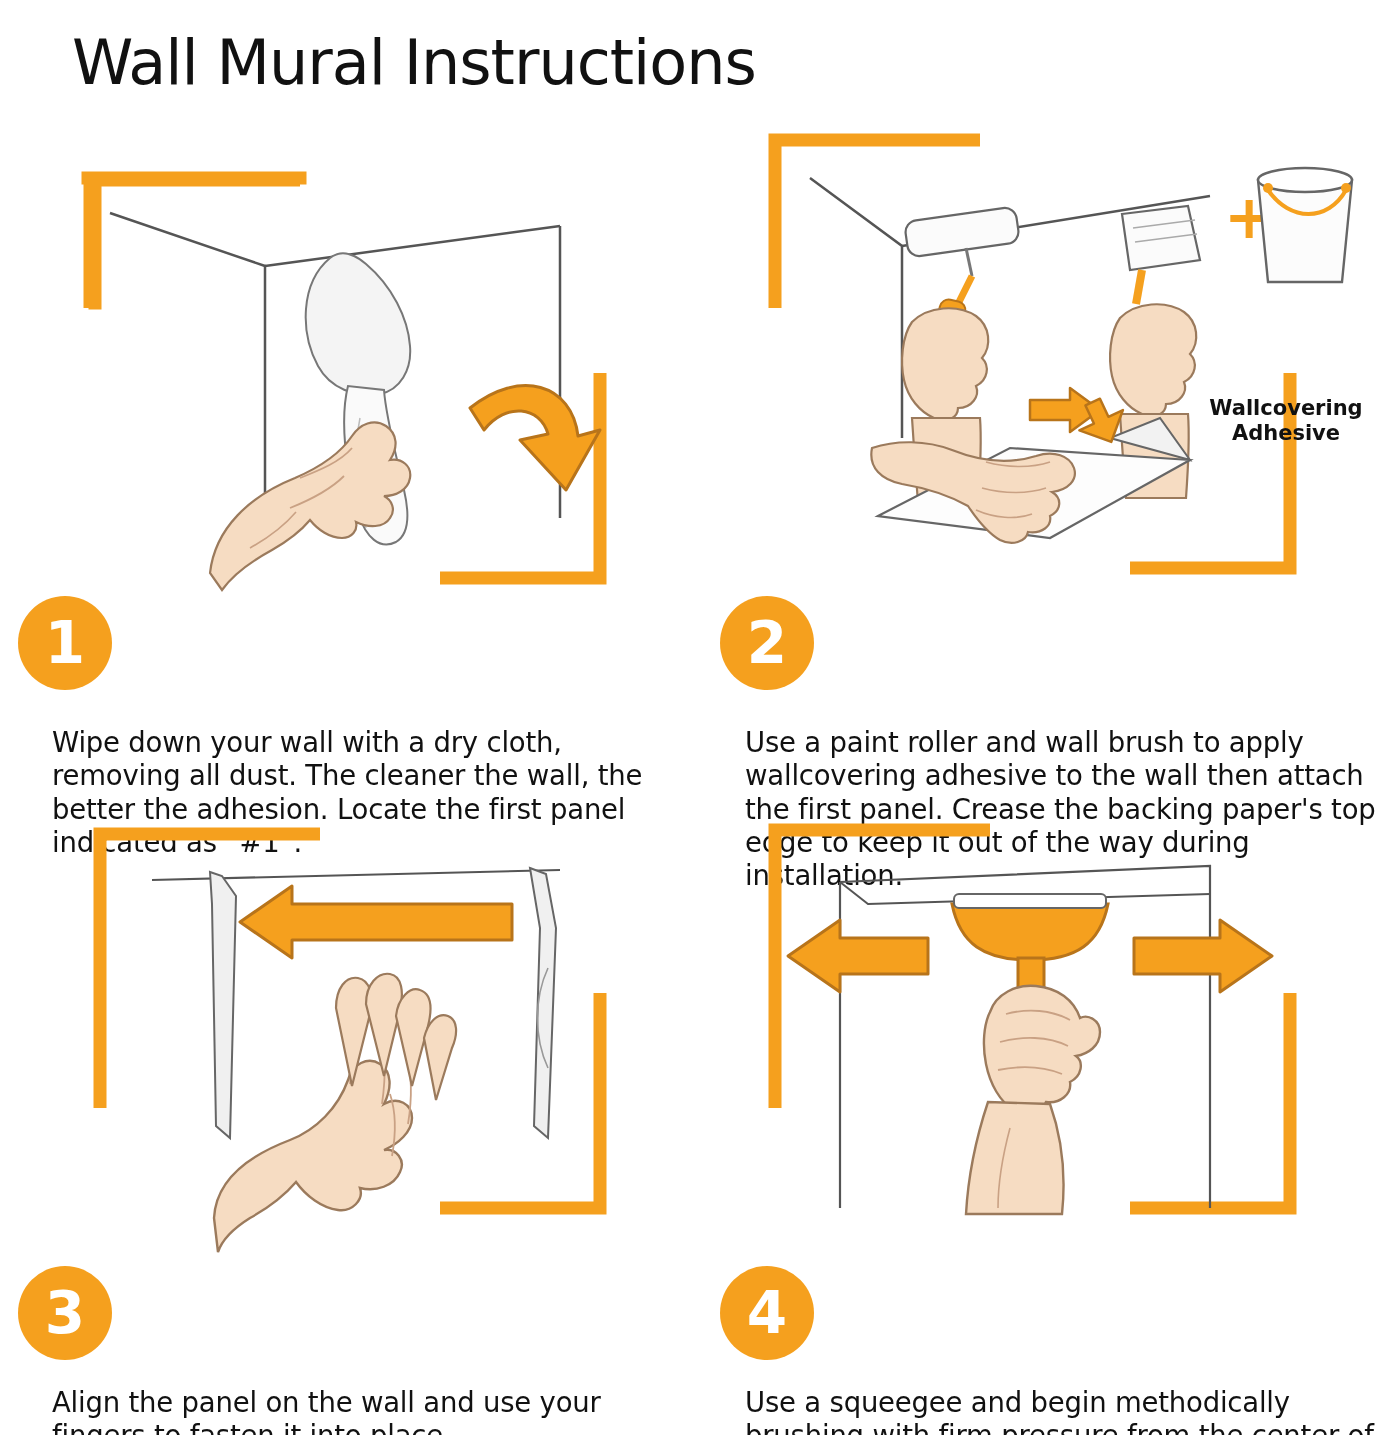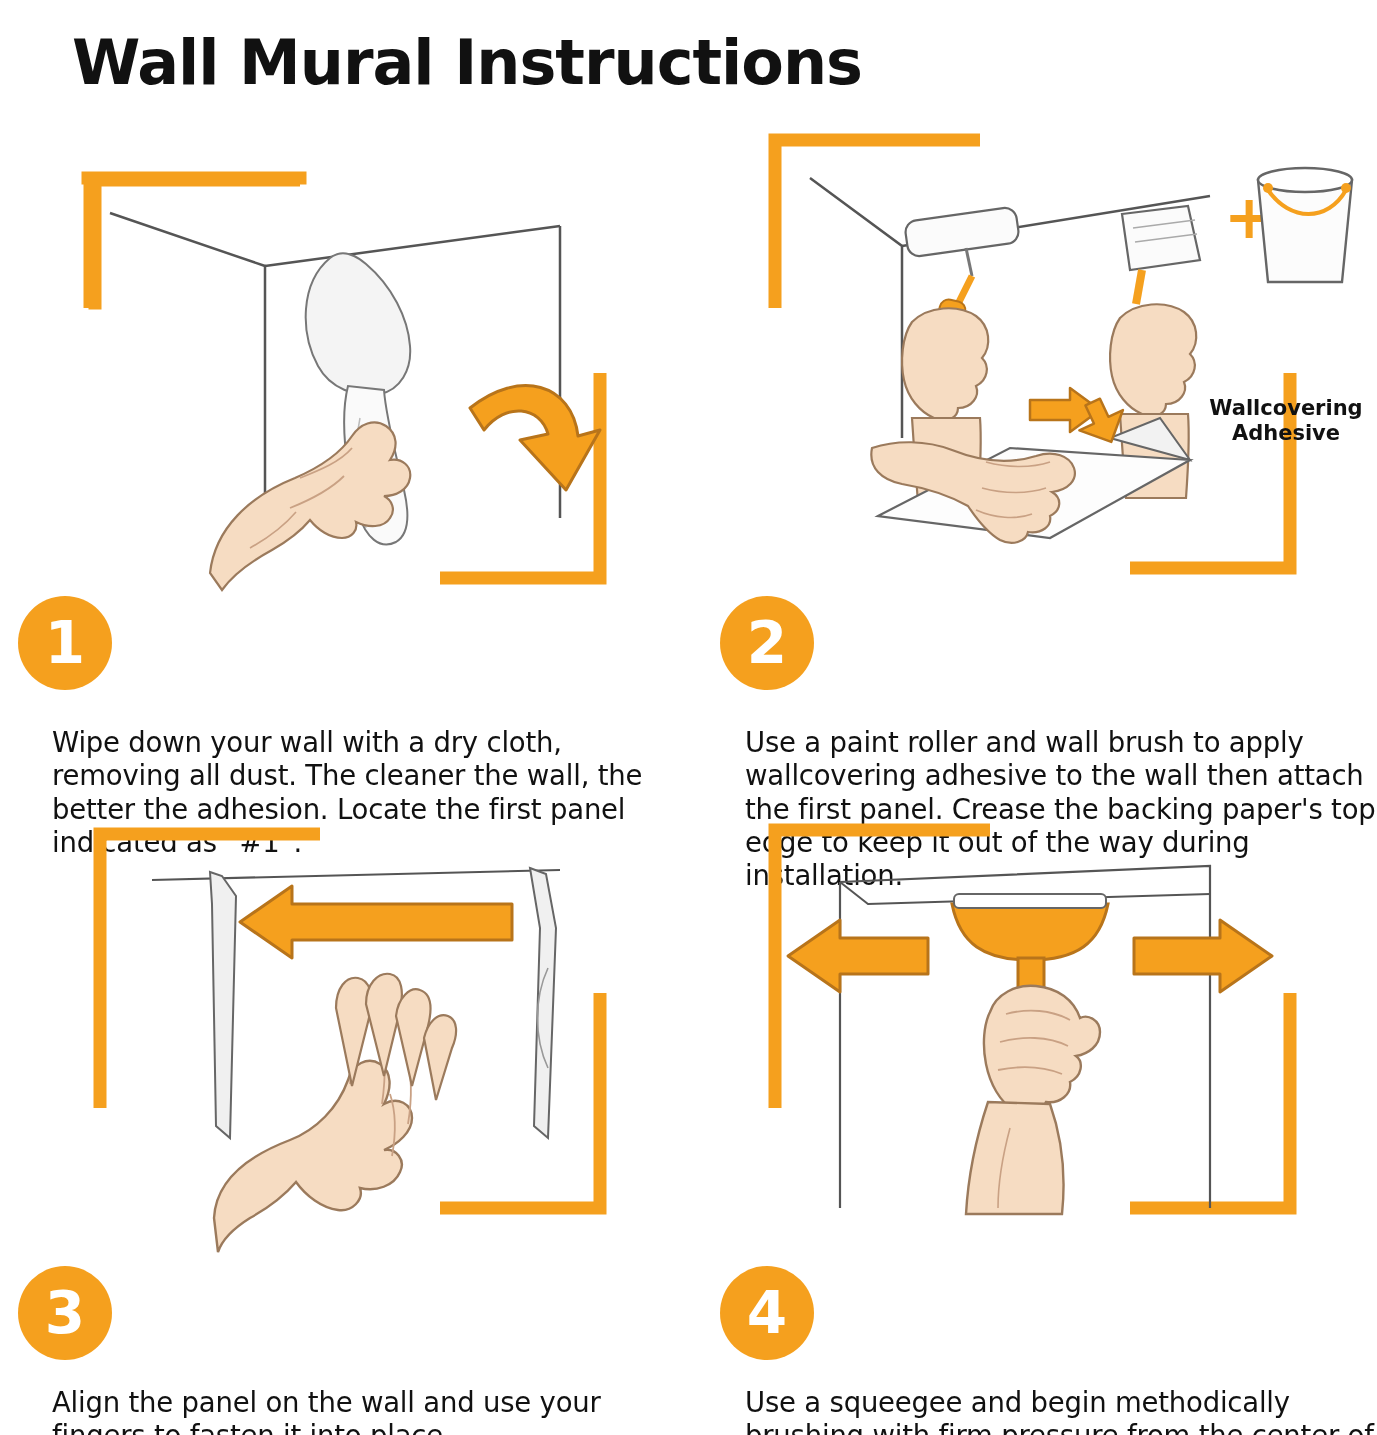--- a/index.html
+++ b/index.html
@@ -65,21 +65,21 @@
     position: absolute;
     left: 126px;
     top: 28px;
     font-size: 13px;
     color: #4a4a4a;
     font-weight: bold;
   }
   .title {
     font-family: "DejaVu Sans", sans-serif;
     font-size: 62px;
-    font-weight: bold;
+    font-weight: normal;
     letter-spacing: -1px;
     color: #111111;
     margin-left: 22px;
     line-height: 1;
     white-space: nowrap;
   }
 
   
   .grid {
     position: relative;

